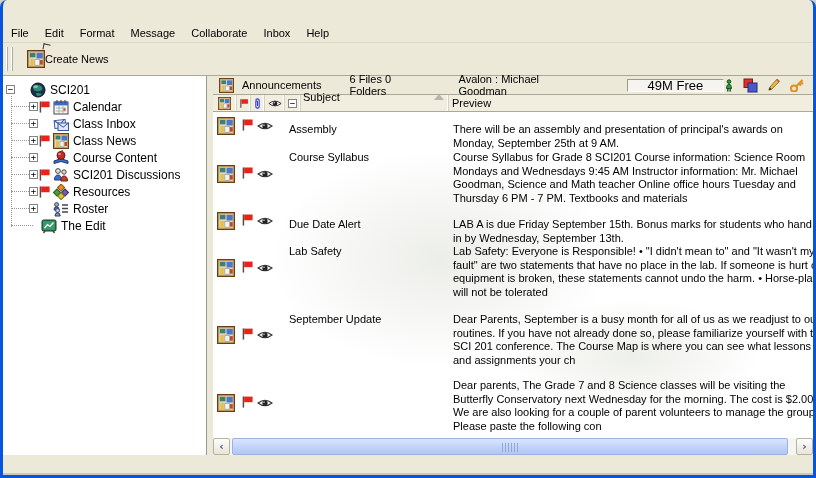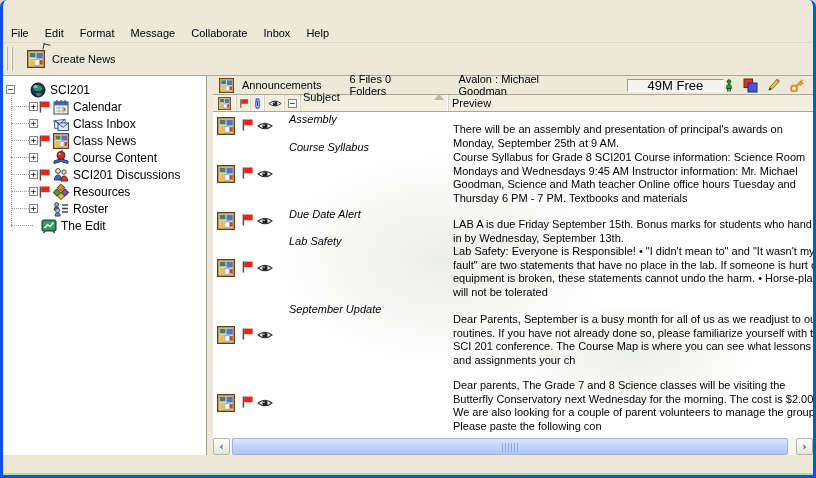--- a/index.html
+++ b/index.html
@@ -25,21 +25,21 @@
   .glyph-min{width:8px;height:3px;background:#fff;margin-top:10px;}
   .glyph-max{width:9px;height:9px;border:1px solid #fff;border-top:3px solid #fff;}
   
   .menubar{position:absolute;left:0;top:23px;width:810px;height:20px;background:#ece9d8;
     display:flex;align-items:center;border-bottom:1px solid #dcd8c8;}
   .menubar .mitem{padding:2px 8px;cursor:default;}
   
   .toolbar{position:absolute;left:0;top:43px;width:810px;height:33px;background:#ece9d8;
     border-bottom:1px solid #aca899;display:flex;align-items:center;}
   .tb-handle{width:7px;height:24px;margin-left:3px;border-left:2px ridge #fff;border-right:2px ridge #fff;}
-  .tb-button{display:flex;align-items:center;gap:7px;margin-left:10px;padding:2px 4px;position:relative;}
+  .tb-button{display:flex;align-items:center;margin-left:10px;padding:2px 4px;position:relative;}
   .kicker{position:absolute;left:20px;top:-4px;width:7px;height:6px;
     border-left:1px solid #333;border-top:1px solid #333;transform:rotate(12deg);}
   
   .main{position:absolute;left:0;top:76px;width:810px;height:379px;}
   .treepane{position:absolute;left:0;top:0;width:204px;height:379px;background:#fff;
     border-right:1px solid #9d9a8c;}
   .splitter{position:absolute;left:205px;top:0;width:5px;height:379px;background:#ece9d8;}
   .listpane{position:absolute;left:210px;top:0;width:600px;height:379px;background:#fff;}
   
   .tree{position:relative;padding-top:5px;font-size:12px;}
@@ -76,21 +76,21 @@
     border-bottom:6px solid #b9b5a8;}
   
   .rows{position:absolute;left:0;top:36px;width:600px;height:326px;overflow:hidden;background:
     radial-gradient(closest-side at 38% 45%,#eceee9 0%,rgba(255,255,255,0) 75%),
     radial-gradient(closest-side at 70% 75%,#edefe9 0%,rgba(255,255,255,0) 70%),#fff;}
   .mrow{position:relative;width:600px;}
   .mrow .ricons{position:absolute;left:0;top:50%;transform:translateY(-50%);width:70px;height:20px;}
   .ricon-news{position:absolute;left:4px;top:1px;}
   .ricon-flag{position:absolute;left:28px;top:2px;}
   .ricon-eye{position:absolute;left:44px;top:5px;}
-  .msubject{position:absolute;left:76px;top:1px;width:146px;line-height:13.5px;font-style:italic;}
+  .msubject{position:absolute;left:76px;top:11px;width:146px;line-height:13.5px;}
   .mpreview{position:absolute;left:224px;top:11px;width:374px;line-height:13.5px;margin-left:16px;}
   .h28{height:28px;}.h67{height:67px;}.h27{height:27px;}.h68{height:68px;}.h66{height:66px;}.h70{height:70px;}
   
   .hscroll{position:absolute;left:210px;top:362px;width:600px;height:17px;background:#f6f5ef;display:flex;}
   .sbtn{width:17px;height:17px;background:linear-gradient(180deg,#fdfdfb,#e8e5d6);border:1px solid #b5b2a4;
     border-radius:2px;color:#3b5998;display:flex;align-items:center;justify-content:center;
     font-weight:bold;font-size:11px;font-family:"DejaVu Sans",sans-serif;}
   .sb-right{margin-left:auto;}
   .sthumb{position:absolute;left:19px;top:0;width:556px;height:17px;border:1px solid #9cb3e2;border-radius:2px;
     background:linear-gradient(180deg,#dbe6fd 0%,#c4d4fb 50%,#b2c6f5 100%);}

